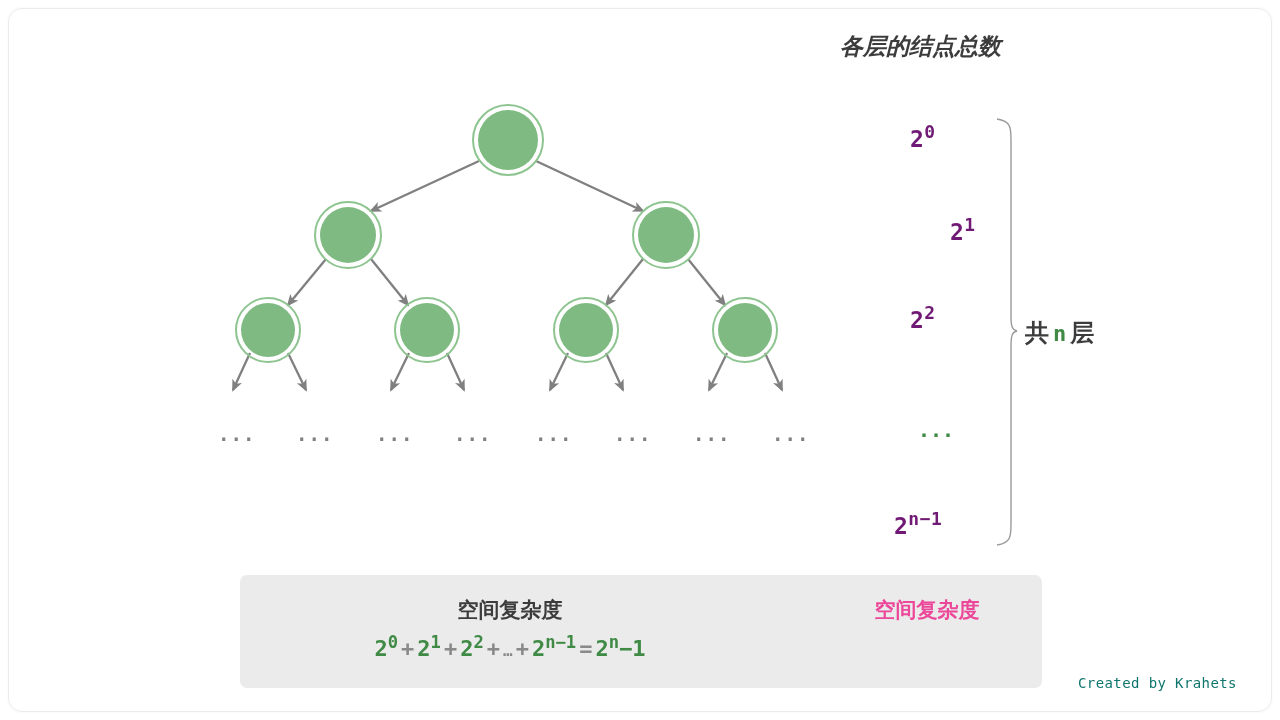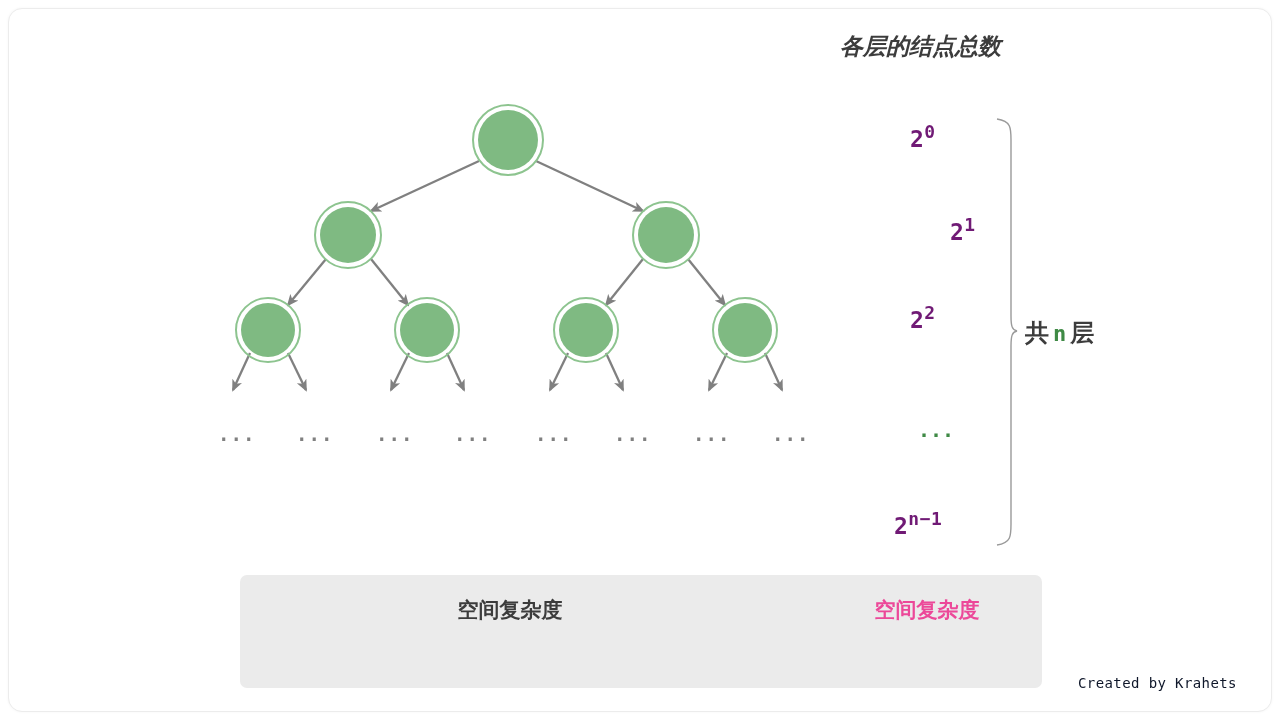--- a/index.html
+++ b/index.html
@@ -172,21 +172,21 @@
     font-size: 0.78em;
     vertical-align: super;
     line-height: 0;
   }
   .credit {
     position: absolute;
     left: 1078px;
     top: 675px;
     font-family: "DejaVu Sans Mono", "Liberation Mono", monospace;
     font-size: 14px;
-    color: #0f172a;
+    color: #0f766e;
     letter-spacing: 0.4px;
     white-space: nowrap;
   }
 </style>
 </head>
 <body>
 
 <div id="canvas">
 
   <div class="card"></div>
@@ -290,18 +290,21 @@
   <div class="tree-dots" style="left:454px; top:423px;">...</div>
   <div class="tree-dots" style="left:535px; top:423px;">...</div>
   <div class="tree-dots" style="left:614px; top:423px;">...</div>
   <div class="tree-dots" style="left:693px; top:423px;">...</div>
   <div class="tree-dots" style="left:772px; top:423px;">...</div>
 
   <div class="panel"></div>
 
   <div class="panel-left-title">空间复杂度</div>
 
+  <div class="panel-formula">
+    <span>2<sup>0</sup></span><span class="op">+</span><span>2<sup>1</sup></span><span class="op">+</span><span>2<sup>2</sup></span><span class="op">+</span><span class="ell">…</span><span class="op">+</span><span>2<sup>n−1</sup></span><span class="op">=</span><span>2<sup>n</sup>−1</span>
+  </div>
 
   <div class="panel-right-title">空间复杂度</div>
 
   <div class="credit">Created by Krahets</div>
 
 </div>
 
 </body></html>

